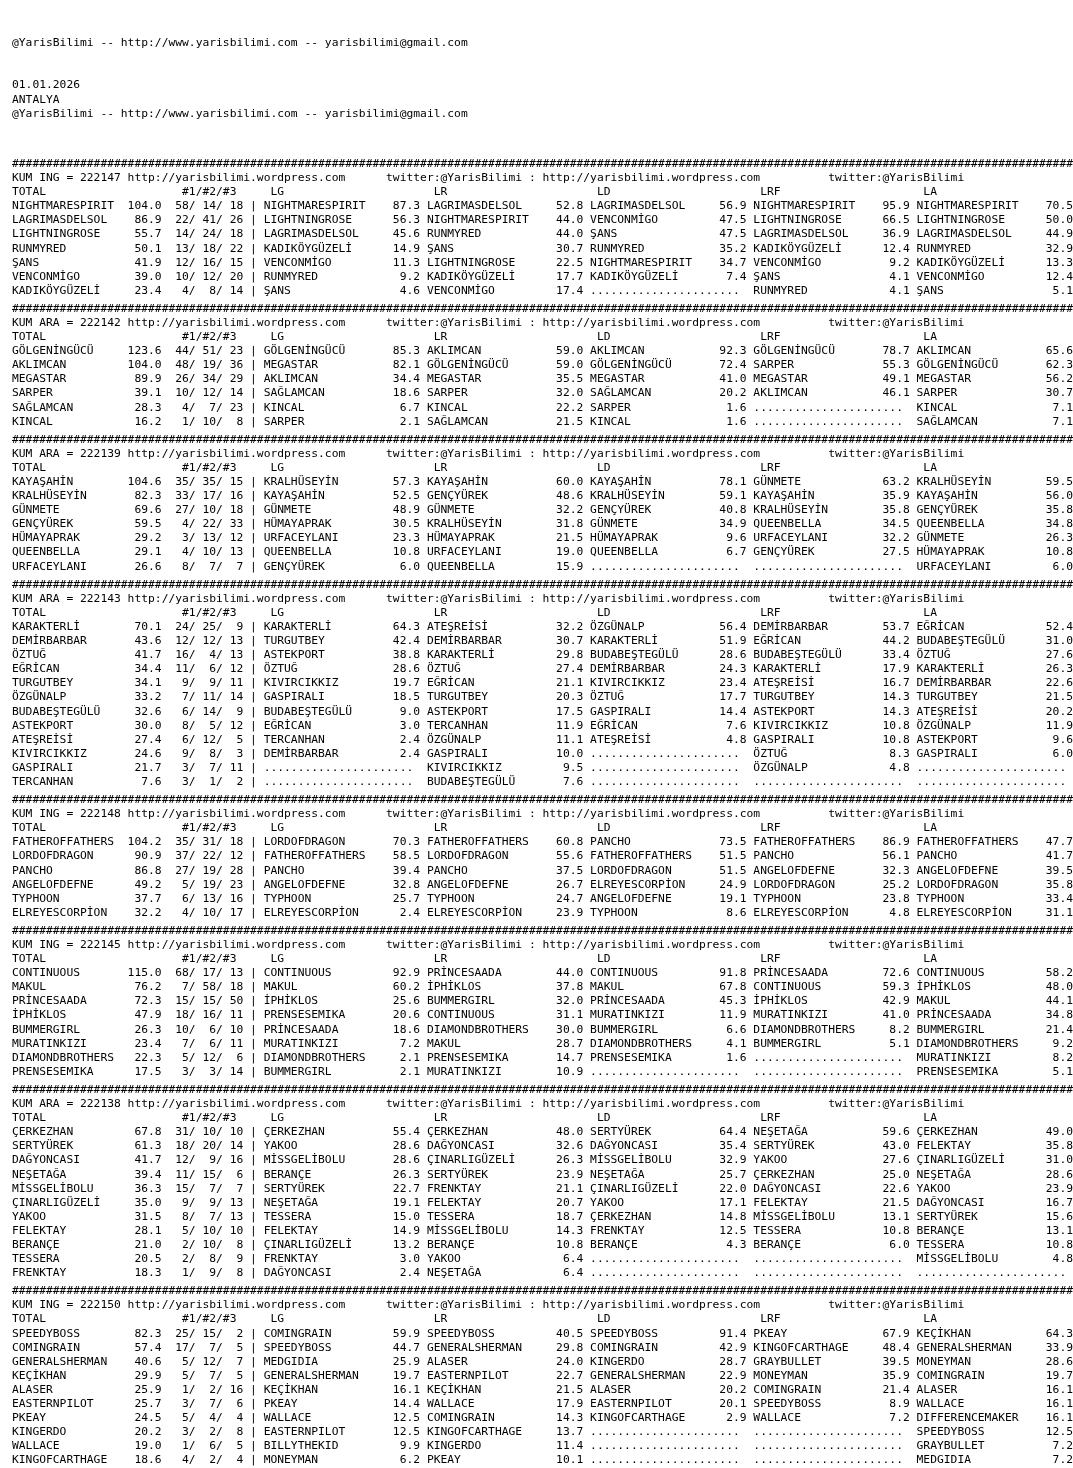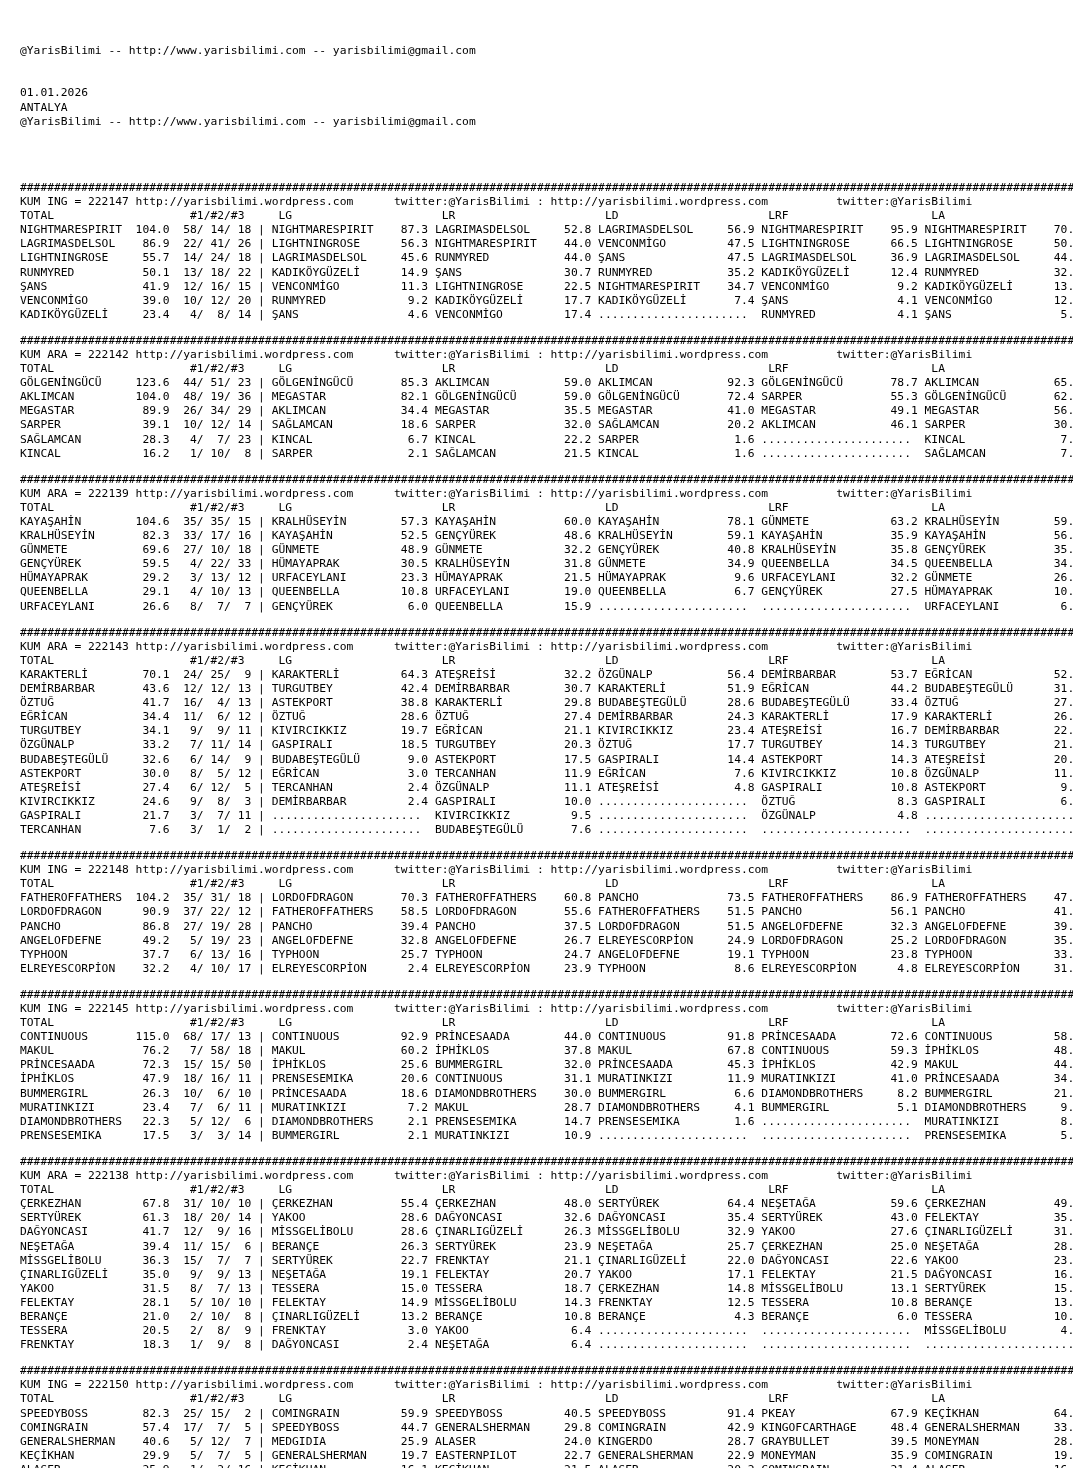--- a/index.html
+++ b/index.html
@@ -12,21 +12,21 @@
   }
   .doc {
     padding: 4px 0 0 8px;
     font-family: "DejaVu Sans Mono", "Liberation Mono", monospace;
     font-size: 11.3px;
     line-height: 14.1px;
     color: #000000;
     white-space: pre;
   }
   pre {
-    margin: 12px;
+    margin: 4px;
     padding: 0;
     font: inherit;
     white-space: pre;
   }
 </style>
 </head>
 <body>
 
 <div class="doc">
   <pre><span>@YarisBilimi -- http://www.yarisbilimi.com -- yarisbilimi@gmail.com</span>

